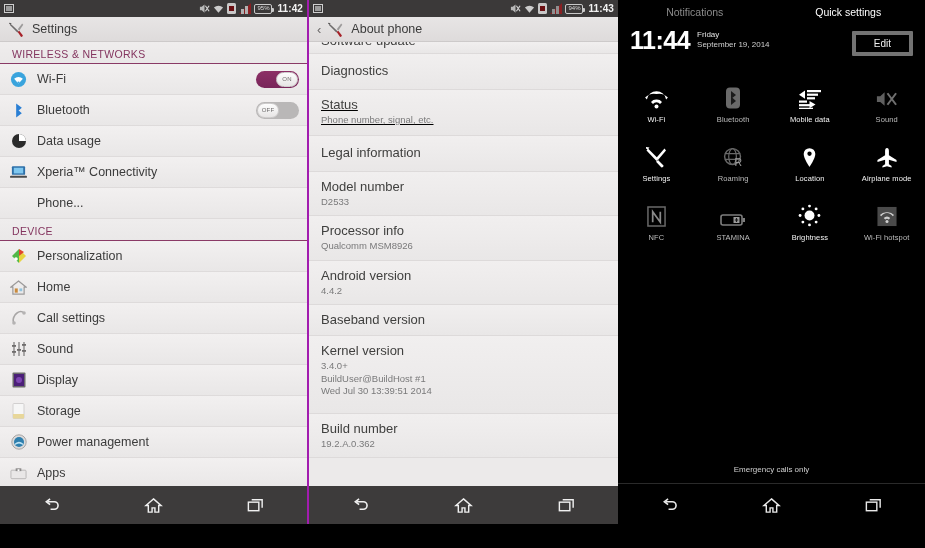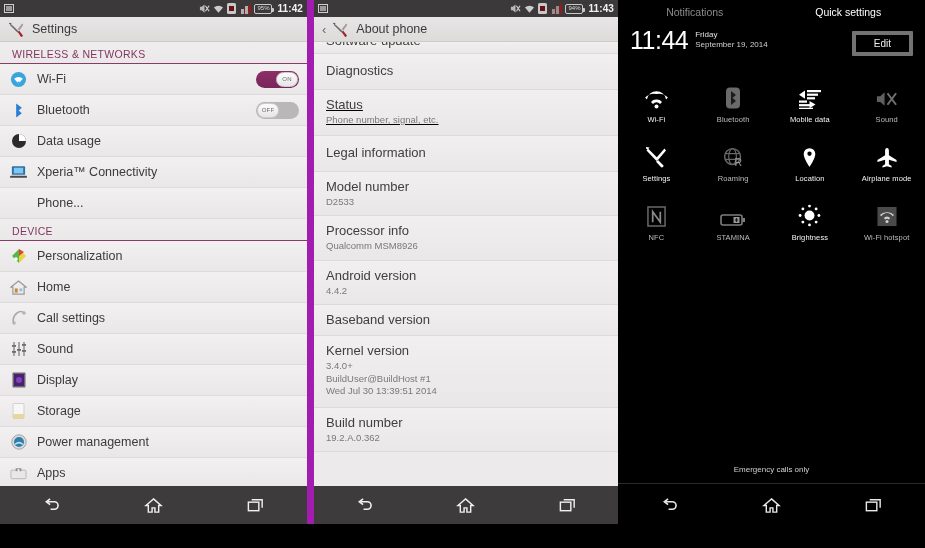--- a/index.html
+++ b/index.html
@@ -7,21 +7,21 @@
     width: 925px; height: 548px;
     font-family: "Liberation Sans", sans-serif;
     background: #000;
     overflow: hidden;
   }
   .screen { position: relative; width: 925px; height: 548px; display: flex; }
 
   
   .panel { position: relative; height: 524px; overflow: hidden; }
   .panel-left   { width: 307px; background: #eceaea; }
-  .panel-mid    { width: 311px; background: #eceaea; border-left: 7px solid #a21caf; }
+  .panel-mid    { width: 311px; background: #eceaea; border-left: 2px solid #a21caf; }
   .panel-right  { width: 307px; background: #000; }
 
   
   .statusbar {
     height: 17px; background: #3b3939; color: #e8e8e8;
     display: flex; align-items: center; padding: 0 4px;
     font-size: 9px; position: relative; z-index: 5;
   }
   .sb-left { display: flex; align-items: center; gap: 3px; flex: 1; }
   .sb-right { display: flex; align-items: center; gap: 3px; }
@@ -91,21 +91,21 @@
   .mrow .s { font-size: 9.5px; color: #79797a; line-height: 12.5px; margin-top: 1px; }
   .mrow.clipped { padding-top: 0; height: 12px; overflow: hidden; }
   .mrow.clipped .t { margin-top: -9px; }
 
   
   .qs-tabs { display: flex; height: 24px; align-items: center; }
   .qs-tab { flex: 1; text-align: center; font-size: 10.5px; }
   .qs-tab.inactive { color: #8b8b8b; }
   .qs-tab.active { color: #ffffff; }
   .qs-clockrow { display: flex; align-items: flex-start; padding: 4px 12px 0 12px; height: 40px; }
-  .qs-clock { font-size: 25px; color: #fff; line-height: 25px; letter-spacing: -.5px; font-weight: 400; }
+  .qs-clock { font-size: 25px; color: #fff; line-height: 25px; letter-spacing: -.5px; font-weight: 700; }
   .qs-datewrap { margin-left: 7px; margin-top: 2px; }
   .qs-day { font-size: 8px; color: #e2e2e2; line-height: 10px; }
   .qs-date { font-size: 8px; color: #cfcfcf; line-height: 10px; }
   .qs-edit {
     margin-left: auto; margin-top: 3px;
     border: 4px solid #737373; background: #000; color: #f0f0f0;
     font-size: 10px; padding: 3px 18px; border-radius: 1px;
     font-family: "Liberation Sans", sans-serif;
   }
   .qs-grid { padding: 10px 0 0 0; }
@@ -443,21 +443,21 @@
         <div class="t">Processor info</div>
         <div class="s">Qualcomm MSM8926</div>
       </div>
       <div class="mrow" style="padding-top:7px;padding-bottom:7px;">
         <div class="t">Android version</div>
         <div class="s">4.4.2</div>
       </div>
       <div class="mrow" style="padding-top:7px;padding-bottom:7px;">
         <div class="t">Baseband version</div>
       </div>
-      <div class="mrow" style="padding-top:7px;padding-bottom:9px;">
+      <div class="mrow" style="padding-top:7px;padding-bottom:15px;">
         <div class="t">Kernel version</div>
         <div class="s" style="white-space:pre-line;">3.4.0+
 BuildUser@BuildHost #1
 Wed Jul 30 13:39:51 2014</div>
       </div>
       <div class="mrow" style="padding-top:7px;padding-bottom:7px;">
         <div class="t">Build number</div>
         <div class="s">19.2.A.0.362</div>
       </div>
     </div>

